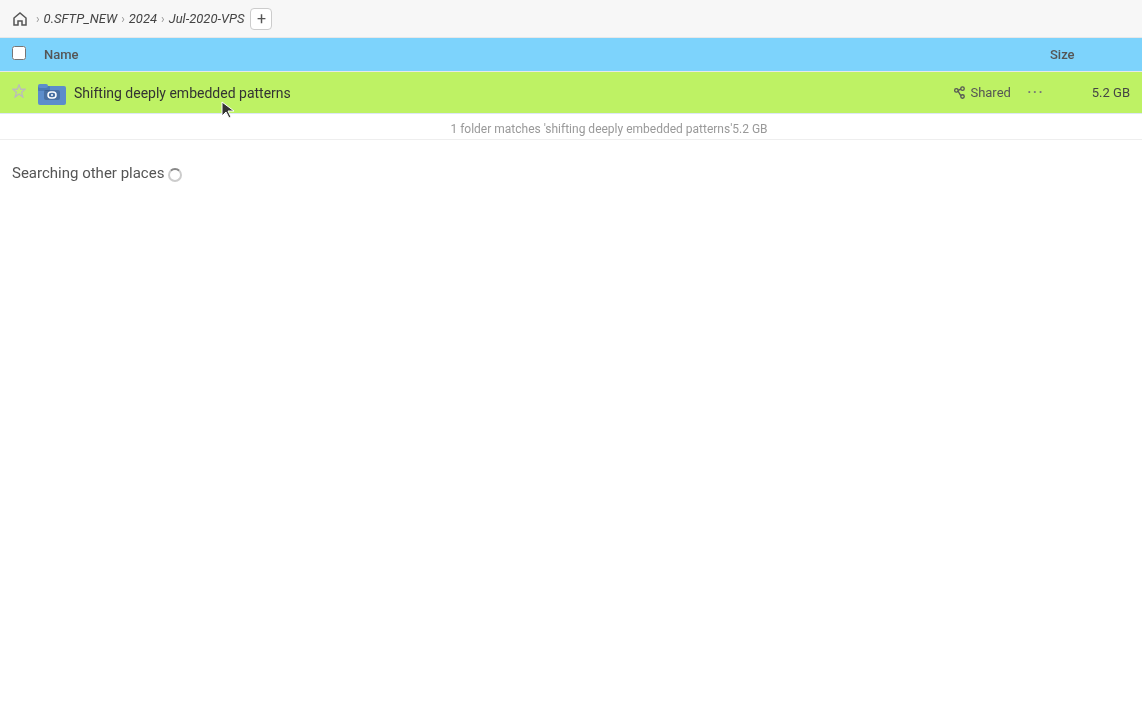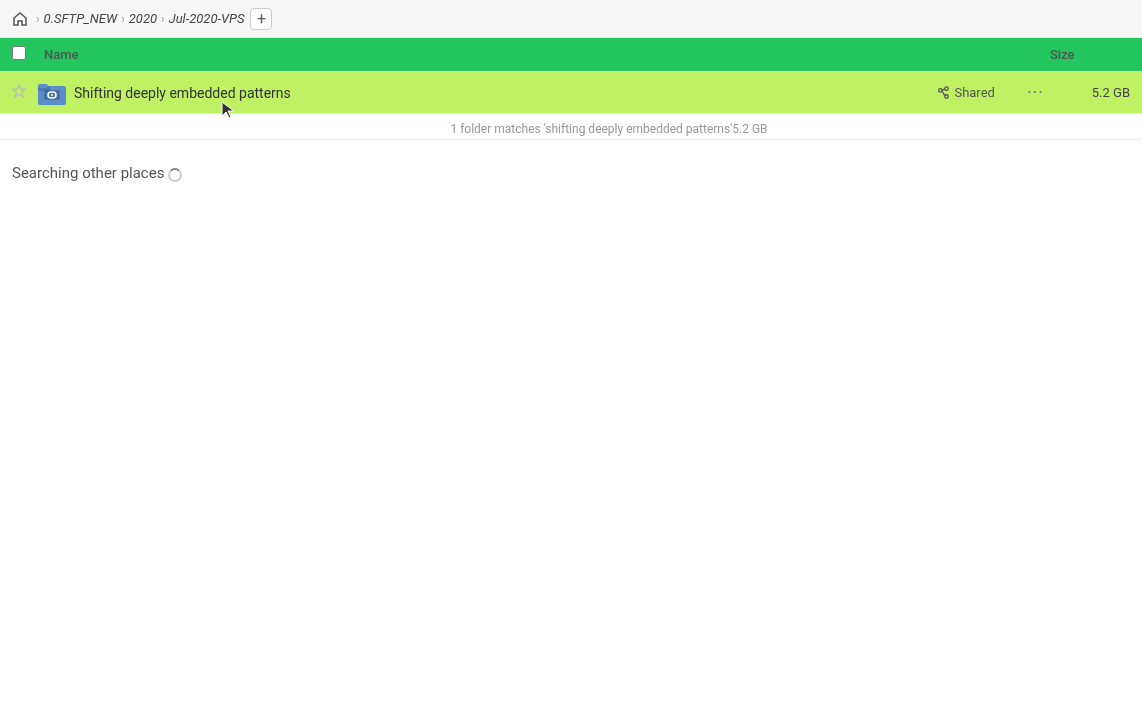--- a/index.html
+++ b/index.html
@@ -59,21 +59,21 @@
       background: white;
     }
 
     
     .column-header {
       display: flex;
       align-items: center;
       padding: 6px 12px;
       border-bottom: 1px solid #e8e8e8;
       height: 34px;
-      background: #22c55e;
+      background: #7dd3fc;
     }
     .col-checkbox {
       width: 24px;
       margin-right: 8px;
     }
     .col-name {
       flex: 1;
       font-size: 13px;
       color: #555;
       font-weight: 500;
@@ -115,21 +115,21 @@
       flex: 1;
       font-size: 14px;
       color: #333;
     }
     .row-shared {
       display: flex;
       align-items: center;
       gap: 4px;
       color: #555;
       font-size: 13px;
-      margin-right: 32px;
+      margin-right: 16px;
       cursor: pointer;
     }
     .row-shared svg {
       width: 14px;
       height: 14px;
     }
     .row-more {
       color: #777;
       margin-right: 16px;
       cursor: pointer;
@@ -203,21 +203,21 @@
 
 <div class="breadcrumb-bar">
   <div class="breadcrumb-home">
     <svg viewBox="0 0 16 16" fill="none" stroke="#555" stroke-width="1.5">
       <path d="M2 7L8 2l6 5v7H10v-4H6v4H2V7z"></path>
     </svg>
   </div>
   <span class="breadcrumb-separator">›</span>
   <span class="breadcrumb-item">0.SFTP_NEW</span>
   <span class="breadcrumb-separator">›</span>
-  <span class="breadcrumb-item">2020</span>
+  <span class="breadcrumb-item">2024</span>
   <span class="breadcrumb-separator">›</span>
   <span class="breadcrumb-item">Jul-2020-VPS</span>
   <div class="breadcrumb-add">+</div>
 </div>
 
 <div class="column-header">
   <div class="col-checkbox">
     <input type="checkbox" style="width: 14px; height: 14px; cursor: pointer;">
   </div>
   <div class="col-name">Name</div>

